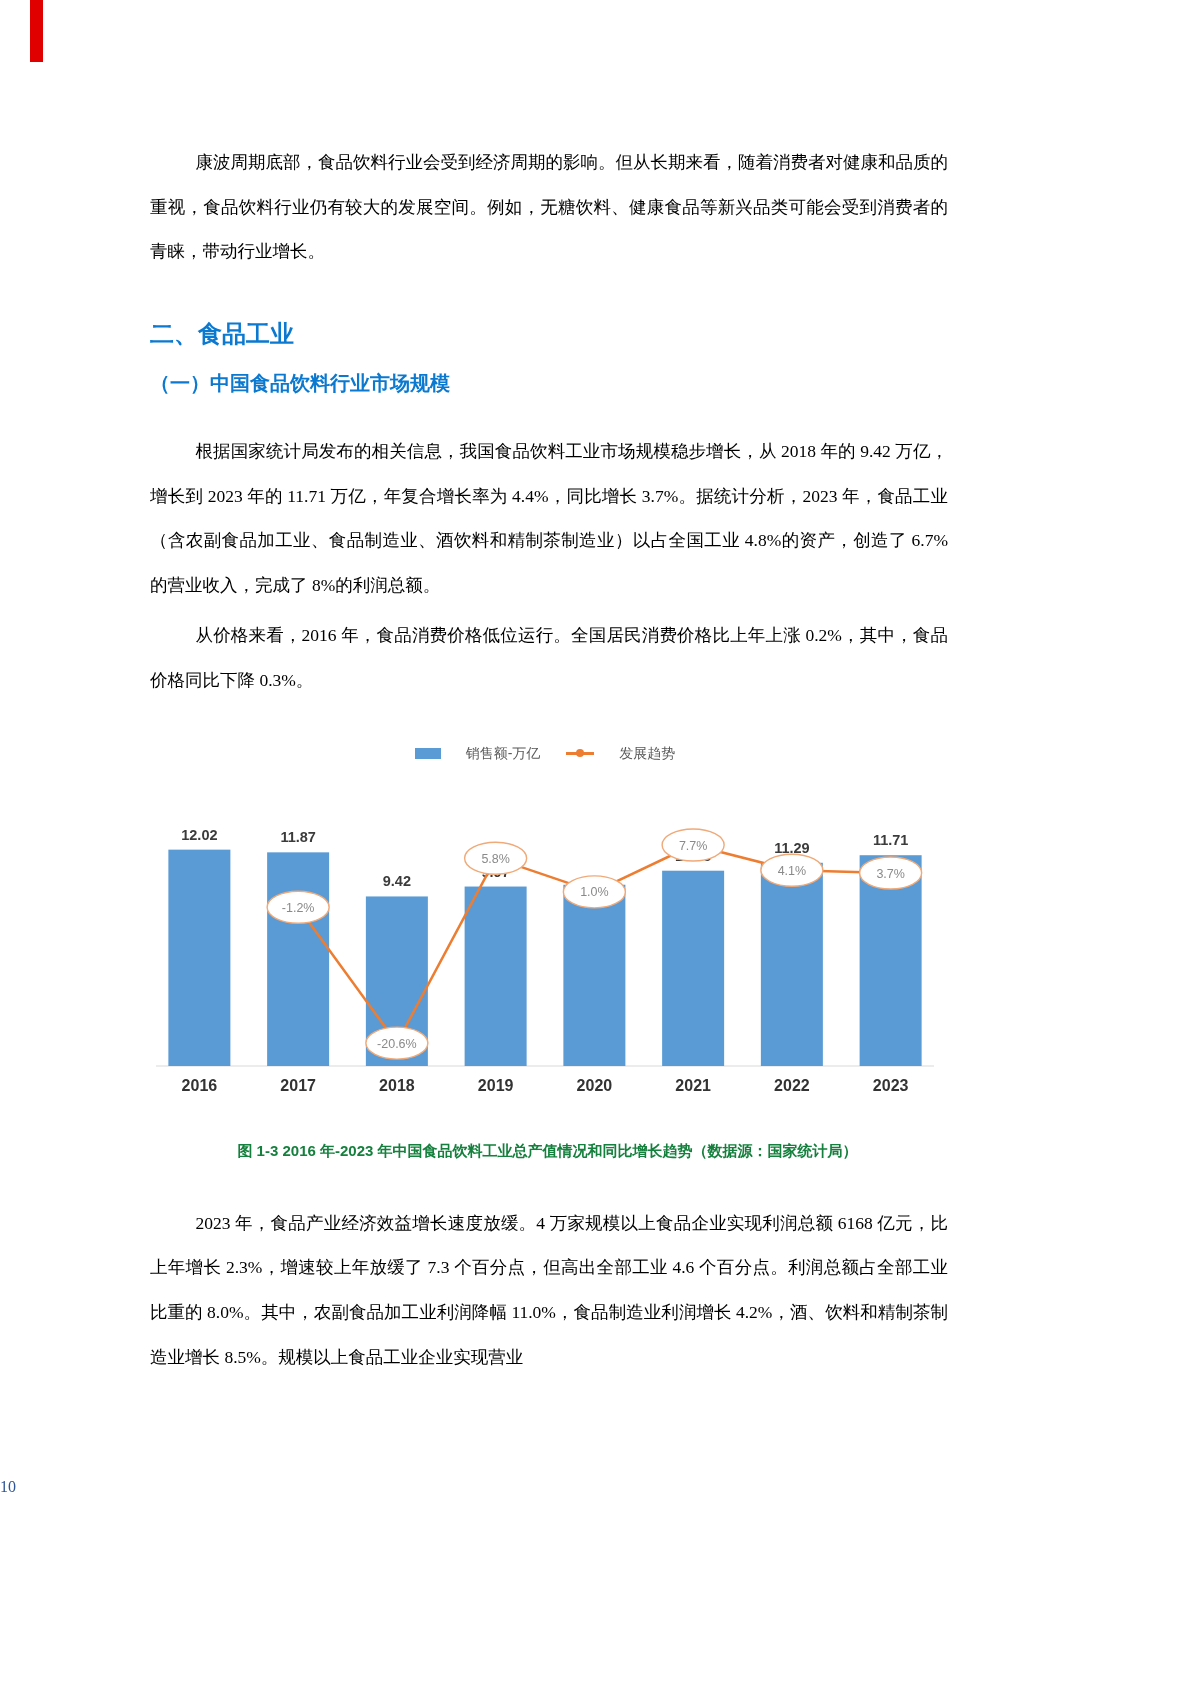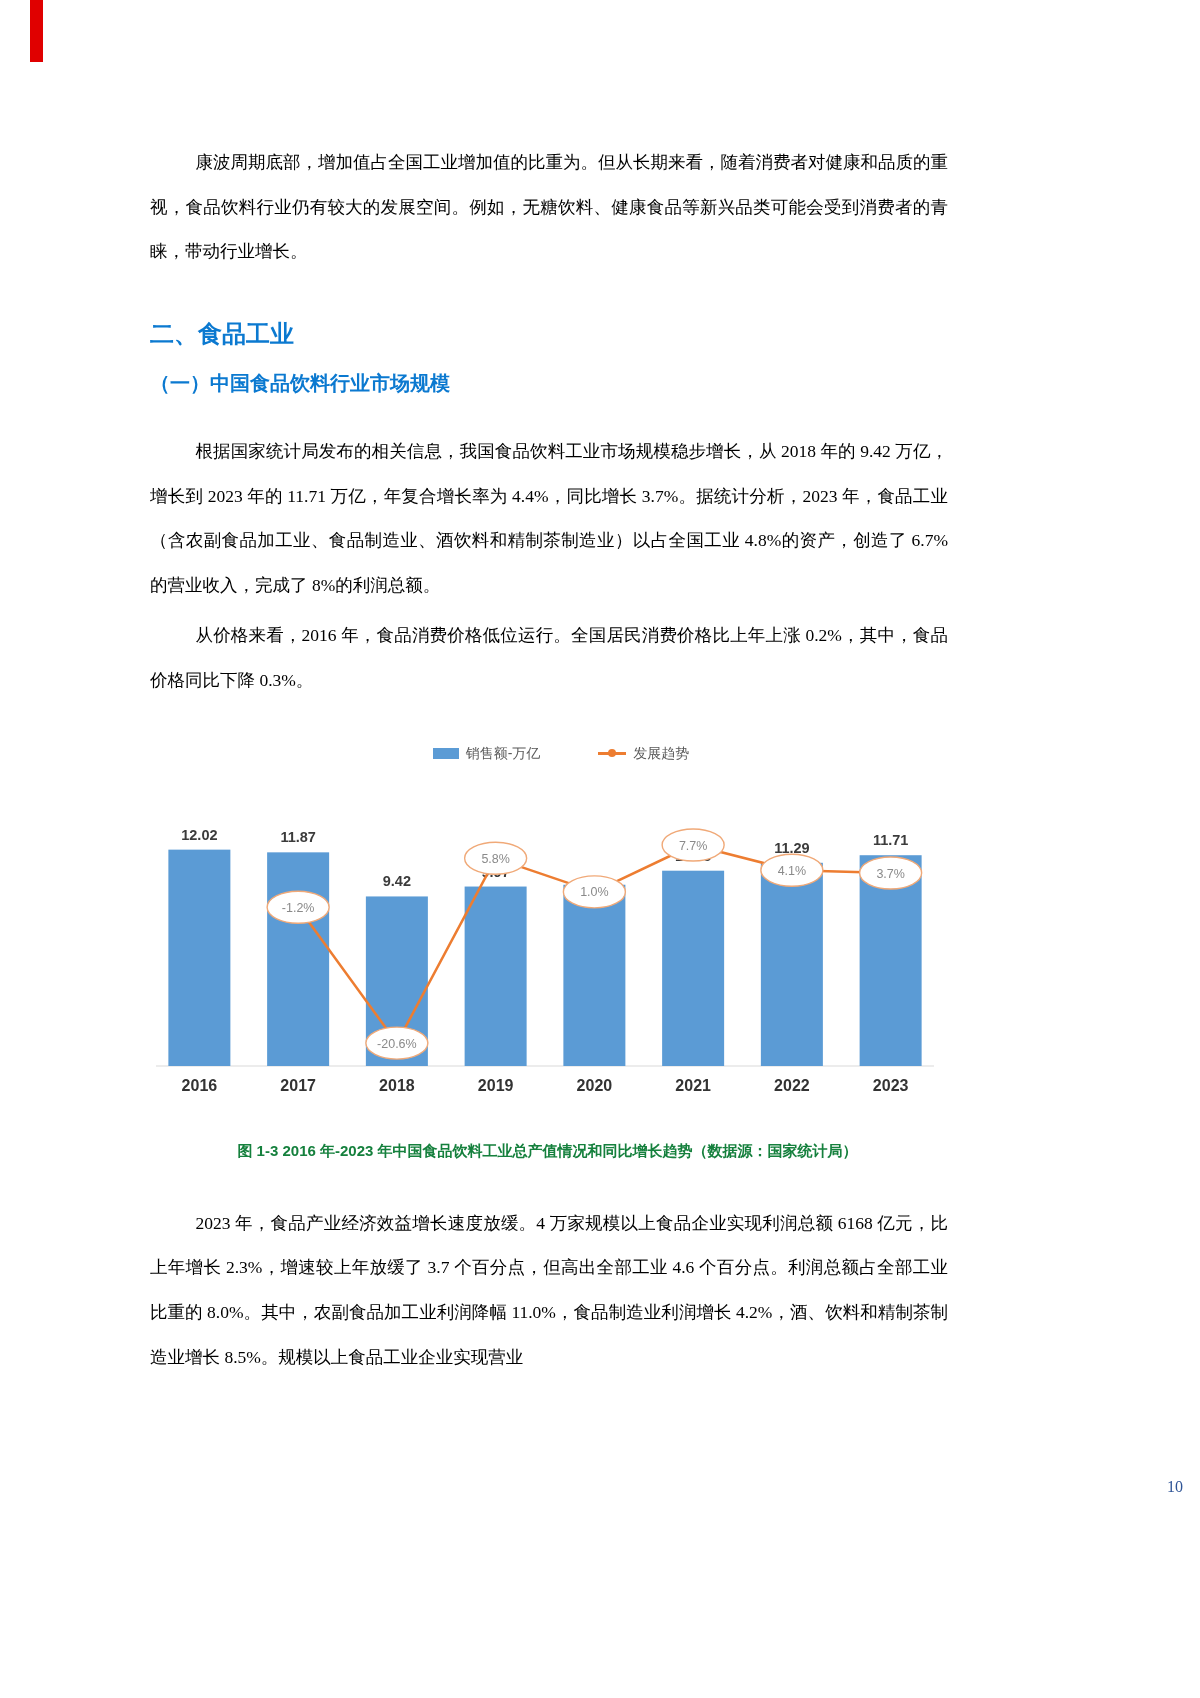--- a/index.html
+++ b/index.html
@@ -43,52 +43,52 @@
   .chart-block{
     margin-top:42px;
     width:790px;
   }
   .legend{
     display:flex;justify-content:center;align-items:center;gap:26px;
     font-family:"Liberation Sans","DejaVu Sans",sans-serif;
     font-size:14px;color:#595959;
     margin-bottom:8px;
   }
-  .legend-item{display:flex;align-items:center;gap:7px;margin-left:32px;}
+  .legend-item{display:flex;align-items:center;gap:25px;}
   .swatch-bar{width:26px;height:11px;background:#5b9bd5;display:inline-block;}
   .swatch-line{position:relative;width:28px;height:3px;background:#ed7d31;display:inline-block;}
   .swatch-line::after{
     content:"";position:absolute;left:10px;top:-3px;width:8px;height:8px;border-radius:50%;
     background:#ed7d31;
   }
   .chart-svg-wrap{width:790px;}
   svg{font-family:"Liberation Sans","DejaVu Sans",sans-serif;display:block;}
   .chart-caption{
     font-family:"Liberation Sans","DejaVu Sans",sans-serif;
     font-size:15px;font-weight:600;color:#15803d;
     text-align:center;
     margin:26px 0 0 0;
     width:795px;
   }
   .after-chart{margin-top:40px;}
   .page-number{
     position:absolute;left:0;right:17px;top:1478px;
-    text-align:right;
+    text-align:left;
     font-size:16px;color:#2f5496;
     font-family:"Liberation Serif","DejaVu Serif",serif;
   }
 </style>
 </head>
 <body>
 
 <div class="page">
   <div class="accent-bar"></div>
 
   <div class="content">
-    <p class="body-p">康波周期底部，增加值占全国工业增加值的比重为。但从长期来看，随着消费者对健康和品质的重视，食品饮料行业仍有较大的发展空间。例如，无糖饮料、健康食品等新兴品类可能会受到消费者的青睐，带动行业增长。</p>
+    <p class="body-p">康波周期底部，食品饮料行业会受到经济周期的影响。但从长期来看，随着消费者对健康和品质的重视，食品饮料行业仍有较大的发展空间。例如，无糖饮料、健康食品等新兴品类可能会受到消费者的青睐，带动行业增长。</p>
 
     <h2 class="section-heading">二、食品工业</h2>
     <h3 class="subsection-heading">（一）中国食品饮料行业市场规模</h3>
 
     <p class="body-p">根据国家统计局发布的相关信息，我国食品饮料工业市场规模稳步增长，从 2018 年的 9.42 万亿，增长到 2023 年的 11.71 万亿，年复合增长率为 4.4%，同比增长 3.7%。据统计分析，2023 年，食品工业（含农副食品加工业、食品制造业、酒饮料和精制茶制造业）以占全国工业 4.8%的资产，创造了 6.7%的营业收入，完成了 8%的利润总额。</p>
     <p class="body-p">从价格来看，2016 年，食品消费价格低位运行。全国居民消费价格比上年上涨 0.2%，其中，食品价格同比下降 0.3%。</p>
 
     <div class="chart-block">
       <div class="legend">
         <span class="legend-item">
@@ -140,17 +140,17 @@
             <ellipse cx="641.875" cy="99.2" rx="31" ry="16" fill="#ffffff" stroke="#f0a978" stroke-width="1.4"></ellipse>
             <text x="641.875" y="103.7" text-anchor="middle" font-size="12.5" fill="#8a8a8a">4.1%</text>
             <ellipse cx="740.625" cy="102" rx="31" ry="16" fill="#ffffff" stroke="#f0a978" stroke-width="1.4"></ellipse>
             <text x="740.625" y="106.5" text-anchor="middle" font-size="12.5" fill="#8a8a8a">3.7%</text>
           </svg>
         </div>
     </div>
 
     <p class="chart-caption">图 1-3 2016 年-2023 年中国食品饮料工业总产值情况和同比增长趋势（数据源：国家统计局）</p>
 
-    <p class="body-p after-chart">2023 年，食品产业经济效益增长速度放缓。4 万家规模以上食品企业实现利润总额 6168 亿元，比上年增长 2.3%，增速较上年放缓了 3.7 个百分点，但高出全部工业 4.6 个百分点。利润总额占全部工业比重的 8.0%。其中，农副食品加工业利润降幅 11.0%，食品制造业利润增长 4.2%，酒、饮料和精制茶制造业增长 8.5%。规模以上食品工业企业实现营业</p>
+    <p class="body-p after-chart">2023 年，食品产业经济效益增长速度放缓。4 万家规模以上食品企业实现利润总额 6168 亿元，比上年增长 2.3%，增速较上年放缓了 7.3 个百分点，但高出全部工业 4.6 个百分点。利润总额占全部工业比重的 8.0%。其中，农副食品加工业利润降幅 11.0%，食品制造业利润增长 4.2%，酒、饮料和精制茶制造业增长 8.5%。规模以上食品工业企业实现营业</p>
   </div>
 
   <div class="page-number">10</div>
 </div>
 
 </body></html>

